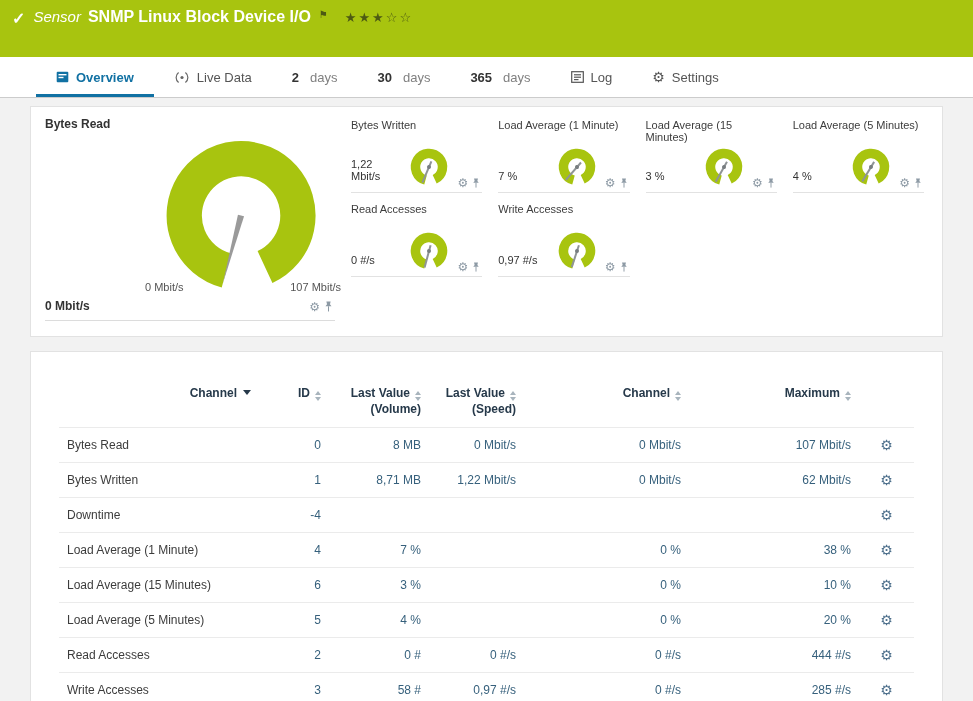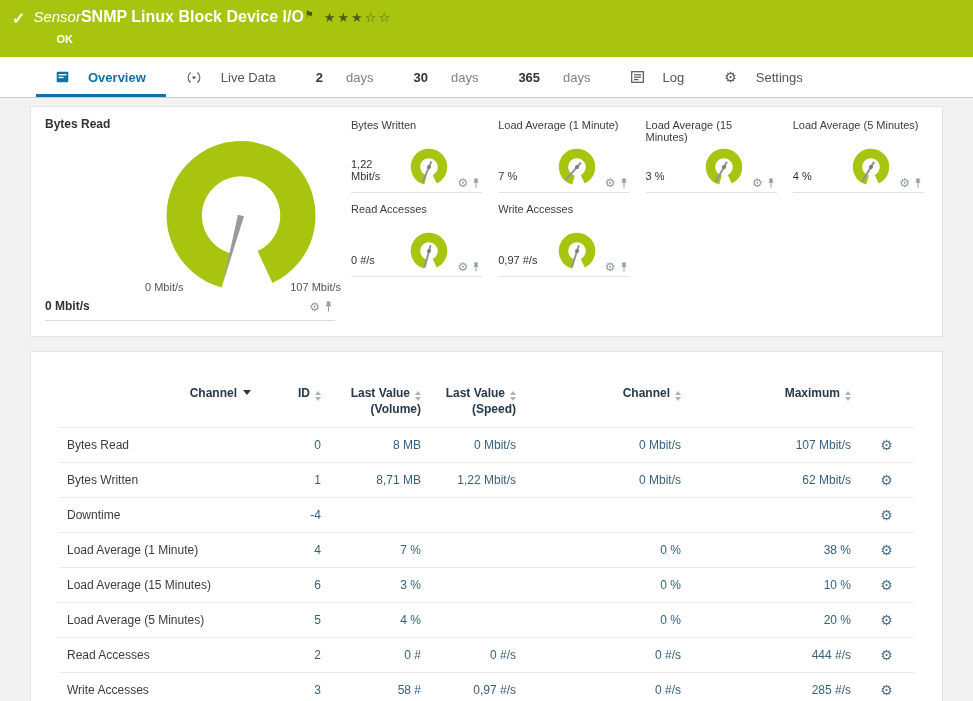--- a/index.html
+++ b/index.html
@@ -12,34 +12,34 @@
   }
 
   
   .topbar {
     height:57px; background:#a8c40f; color:#fff;
     display:flex; align-items:flex-start;
     padding:8px 0 0 12px;
   }
   .check { font-size:16px; font-weight:bold; margin:1px 8px 0 0; }
   .title-wrap { display:flex; flex-direction:column; }
-  .title-line { display:flex; align-items:baseline; gap:0; }
+  .title-line { display:flex; align-items:baseline; gap:7px; }
   .kind { font-style:italic; font-size:15px; }
   .sensor-title { font-size:16px; font-weight:bold; }
   .flag { font-size:10px; color:#4d5a14; align-self:flex-start; margin:1px 0 0 1px; }
   .stars { margin-left:10px; font-size:13px; color:#4d5a14; letter-spacing:2px; align-self:center; }
   .status-ok { font-size:11px; font-weight:bold; margin:7px 0 0 23px; }
 
   
   .tabbar {
     height:41px; background:#fff; border-bottom:1px solid #cccccc;
     display:flex; align-items:stretch; padding-left:36px;
   }
   .tab {
-    display:flex; align-items:center; gap:19px; padding:0 20px;
+    display:flex; align-items:center; gap:7px; padding:0 20px;
     font-size:13px; color:#555; cursor:pointer; white-space:nowrap;
   }
   .tab.active { color:#1171a3; font-weight:bold; box-shadow:inset 0 -3px 0 #1171a3; }
   .tab-num { font-weight:bold; color:#333; }
   .tab-rest { color:#808080; margin-left:4px; }
   .tab-icon { display:inline-flex; align-items:center; }
   .gear-glyph { font-style:normal; font-size:14px; color:#555; line-height:1; }
 
   
   .content { padding:8px 30px 0; }
@@ -115,21 +115,20 @@
 
 <header class="topbar">
   <span class="check">✓</span>
   <div class="title-wrap">
     <div class="title-line">
       <span class="kind">Sensor</span>
       <span class="sensor-title">SNMP Linux Block Device I/O</span>
       <span class="flag">⚑</span>
       <span class="stars"><span>★</span><span>★</span><span>★</span><span>☆</span><span>☆</span></span>
     </div>
-    <div class="status-ok">OK</div>
   </div>
 </header>
 
 <nav class="tabbar">
   <div class="tab active">
     <span class="tab-icon">
       <svg width="13" height="12" viewBox="0 0 13 12">
           <rect x="0.7" y="0.7" width="11.6" height="10.6" rx="1" fill="#1171a3"></rect>
           <rect x="2.5" y="3" width="8" height="1.4" fill="#fff"></rect>
           <rect x="2.5" y="5.8" width="5" height="1.4" fill="#fff"></rect>

